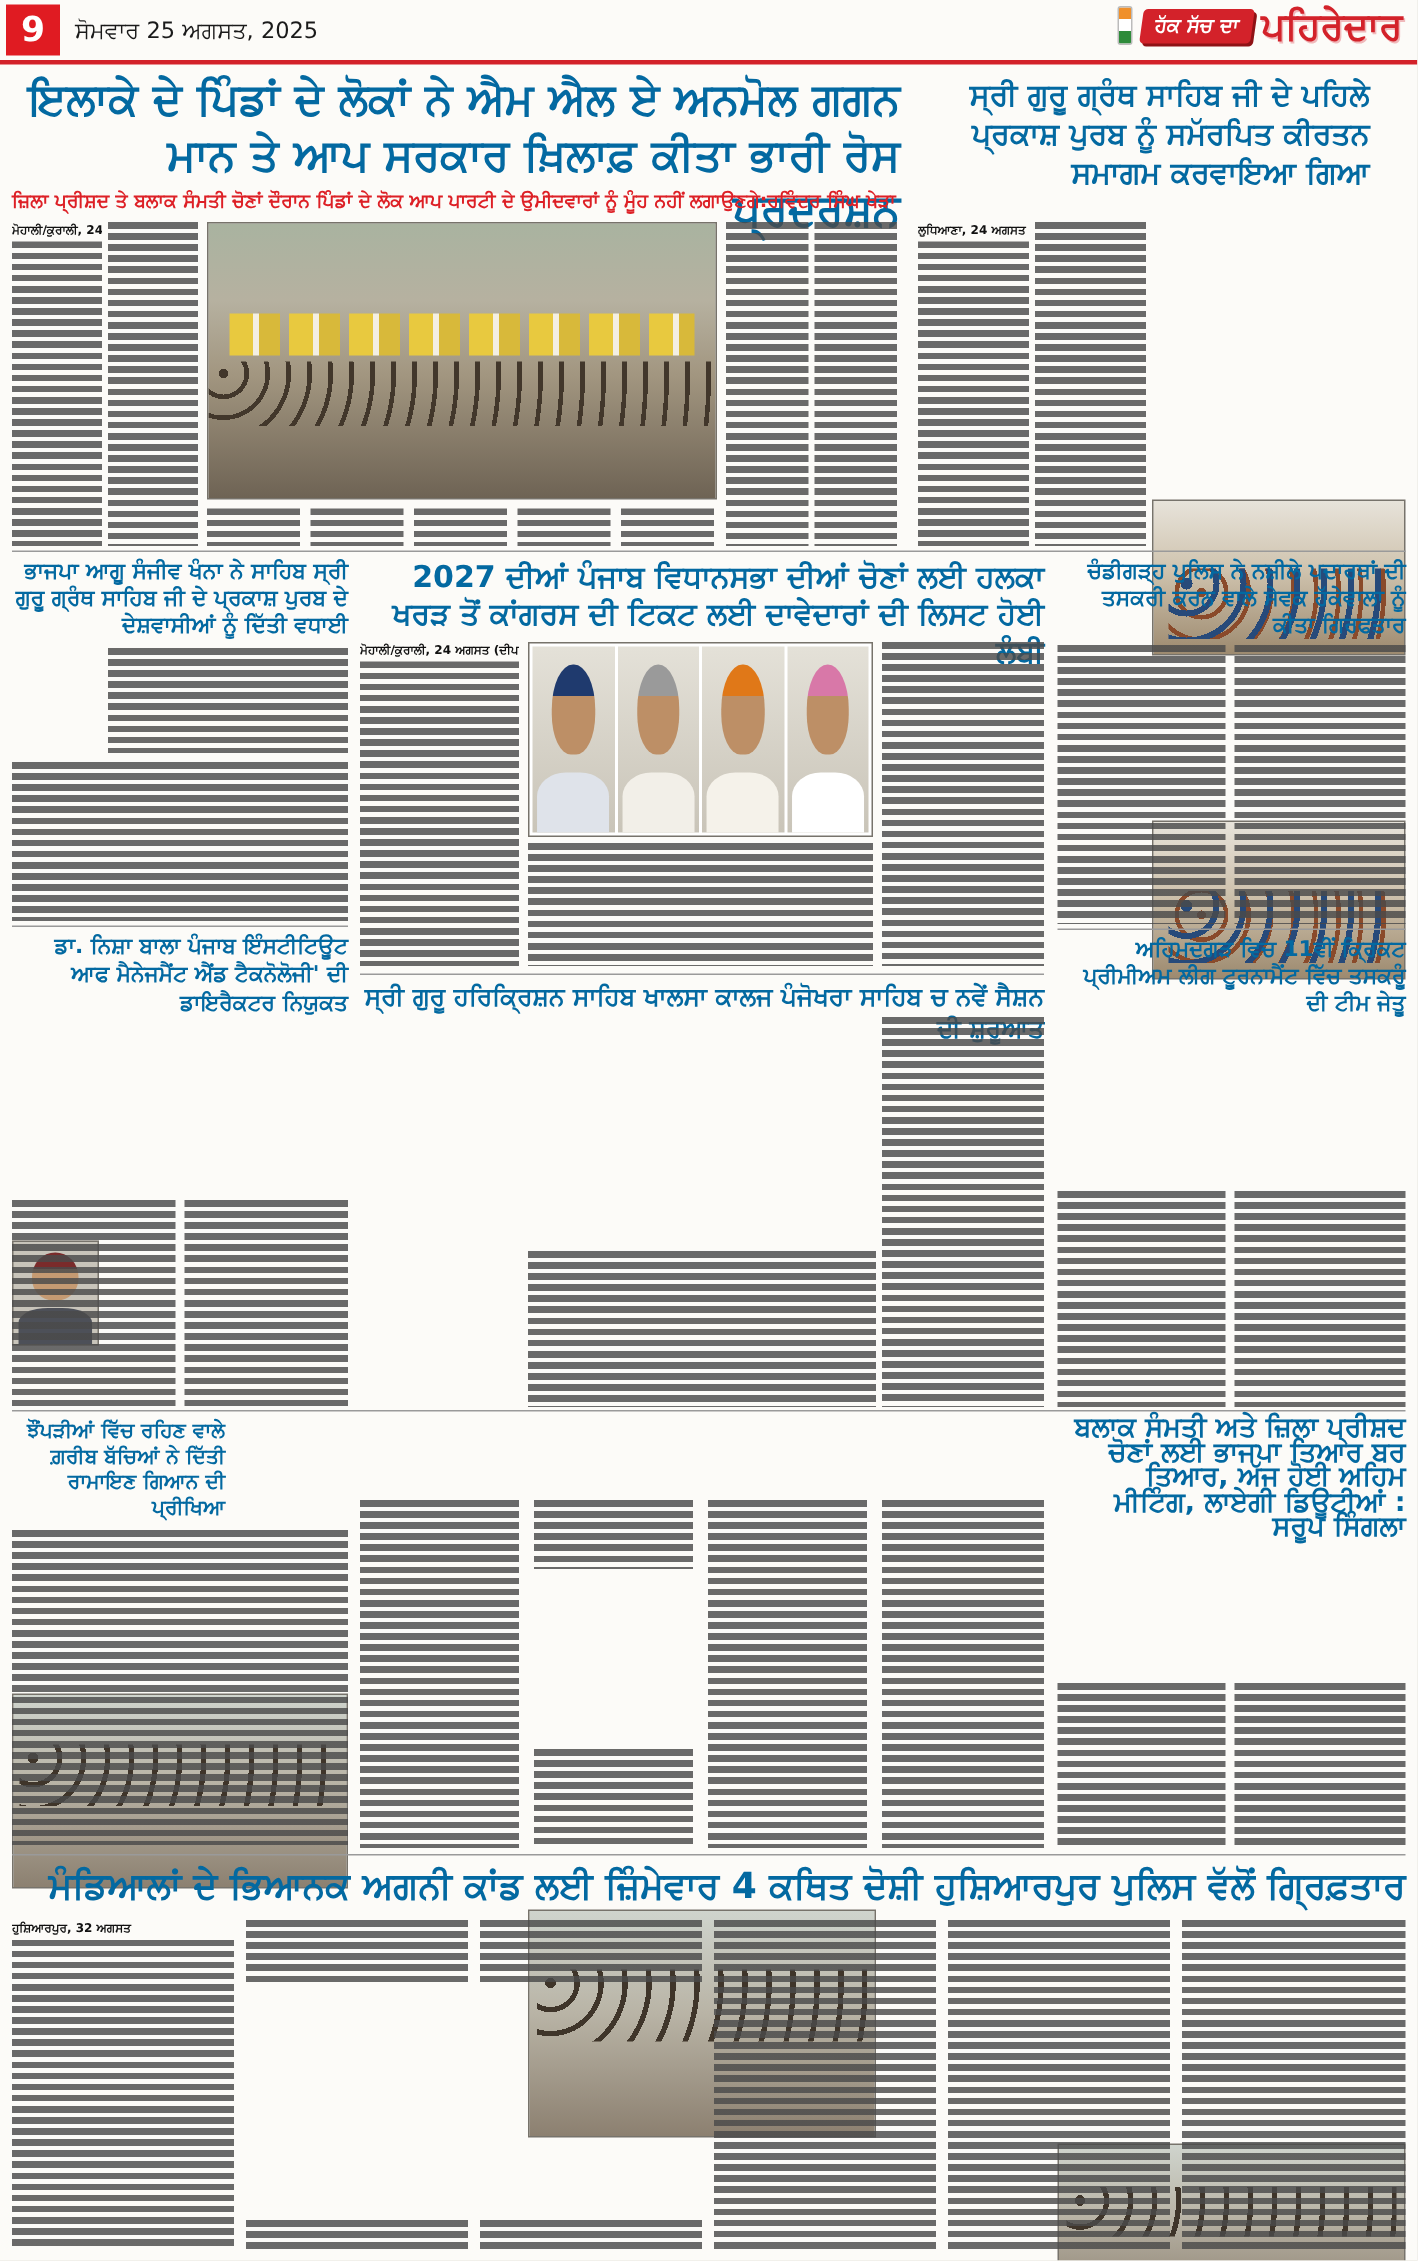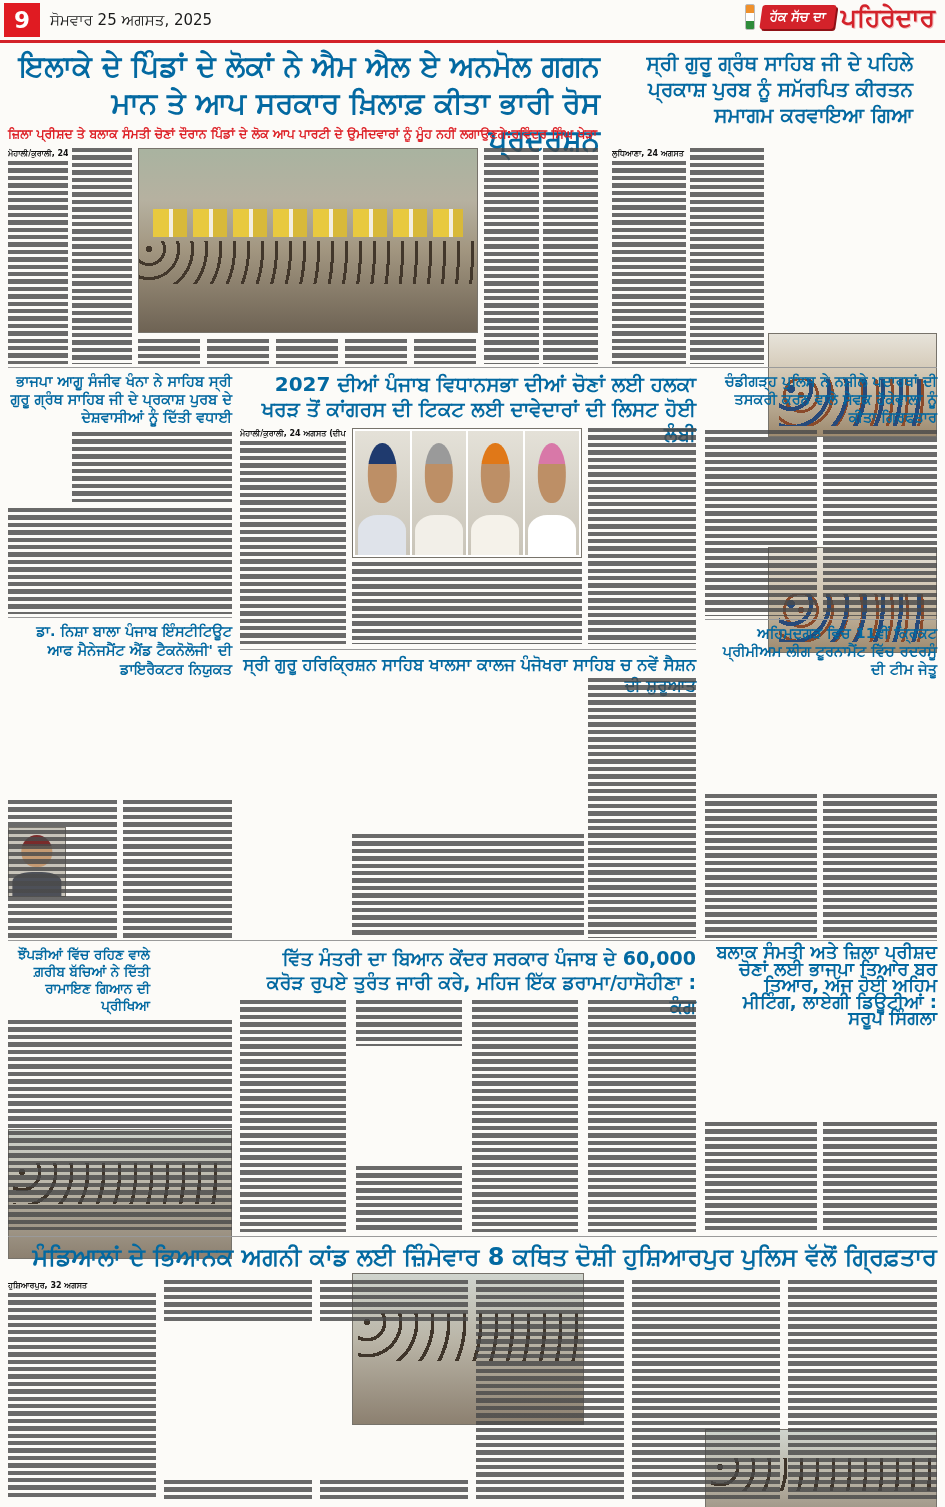--- a/index.html
+++ b/index.html
@@ -137,47 +137,46 @@
   <div class="abs photo ph-group" style="left:352px;top:678px;width:232px;height:152px"></div>
   <div class="abs greek" style="left:352px;top:834px;width:232px;height:104px"></div>
   <div class="abs greek" style="left:588px;top:678px;width:108px;height:260px"></div>
 
   <h3 class="abs hl" style="left:705px;top:372px;width:232px;font-size:14.5px;line-height:18px">ਚੰਡੀਗੜ੍ਹ ਪੁਲਿਸ ਨੇ ਨਸ਼ੀਲੇ ਪਦਾਰਥਾਂ ਦੀ ਤਸਕਰੀ ਕਰਨ ਵਾਲੇ ਸੇਵਕ ਹੱਕੇਵਾਲਾ ਨੂੰ ਕੀਤਾ ਗਿਰਫਤਾਰ</h3>
   <div class="abs greek" style="left:705px;top:430px;width:112px;height:186px"></div>
   <div class="abs greek" style="left:823px;top:430px;width:114px;height:186px"></div>
 
   <div class="rule" style="left:705px;top:619px;width:232px"></div>
 
-  <h3 class="abs hl" style="left:705px;top:624px;width:232px;font-size:14.5px;line-height:18px">ਅਹਿਮਦਗੜ ਵਿਚ 11ਵੀਂ ਕ੍ਰਿਕਟ ਪ੍ਰੀਮੀਅਮ ਲੀਗ ਟੂਰਨਾਮੈਂਟ ਵਿੱਚ ਰਦਰਸੂੰ ਦੀ ਟੀਮ ਜੇਤੂ</h3>
+  <h3 class="abs hl" style="left:705px;top:624px;width:232px;font-size:14.5px;line-height:18px">ਅਹਿਮਦਗੜ ਵਿਚ 11ਵੀਂ ਕ੍ਰਿਕਟ ਪ੍ਰੀਮੀਅਮ ਲੀਗ ਟੂਰਨਾਮੈਂਟ ਵਿੱਚ ਤਸਕਰੂੰ ਦੀ ਟੀਮ ਜੇਤੂ</h3>
   <div class="abs photo ph-group" style="left:705px;top:682px;width:232px;height:108px"></div>
   <div class="abs greek" style="left:705px;top:794px;width:112px;height:144px"></div>
   <div class="abs greek" style="left:823px;top:794px;width:114px;height:144px"></div>
 
   <div class="rule" style="left:8px;top:940px;width:929px"></div>
 
   <h3 class="abs hl" style="left:8px;top:946px;width:142px;font-size:13.5px;line-height:17px">ਝੌਂਪੜੀਆਂ ਵਿੱਚ ਰਹਿਣ ਵਾਲੇ ਗ਼ਰੀਬ ਬੱਚਿਆਂ ਨੇ ਦਿੱਤੀ ਰਾਮਾਇਣ ਗਿਆਨ ਦੀ ਪ੍ਰੀਖਿਆ</h3>
 
   <div class="abs greek" style="left:8px;top:1020px;width:224px;height:210px"></div>
 
-  <h2 class="abs hl" style="left:240px;top:946px;width:456px;font-size:19px;line-height:24px">ਵਿੱਤ ਮੰਤਰੀ ਦਾ ਬਿਆਨ ਕੇਂਦਰ ਸਰਕਾਰ ਪੰਜਾਬ ਦੇ 60,000 ਕਰੋੜ ਰੁਪਏ ਤੁਰੰਤ ਜਾਰੀ ਕਰੇ, ਮਹਿਜ ਇੱਕ ਡਰਾਮਾ/ਹਾਸੋਹੀਣਾ : ਕੰਗ</h2>
   <div class="abs greek" style="left:240px;top:1000px;width:106px;height:232px"></div>
   <div class="abs greek" style="left:356px;top:1000px;width:106px;height:46px"></div>
 
   <div class="abs greek" style="left:356px;top:1166px;width:106px;height:66px"></div>
   <div class="abs greek" style="left:472px;top:1000px;width:106px;height:232px"></div>
   <div class="abs greek" style="left:588px;top:1000px;width:108px;height:232px"></div>
 
   <h3 class="abs hl" style="left:705px;top:944px;width:232px;font-size:18px;line-height:16.5px">ਬਲਾਕ ਸੰਮਤੀ ਅਤੇ ਜ਼ਿਲਾ ਪ੍ਰੀਸ਼ਦ ਚੋਣਾਂ ਲਈ ਭਾਜਪਾ ਤਿਆਰ ਬਰ ਤਿਆਰ, ਅੱਜ ਹੋਈ ਅਹਿਮ ਮੀਟਿੰਗ, ਲਾਏਗੀ ਡਿਊਟੀਆਂ : ਸਰੂਪ ਸਿੰਗਲਾ</h3>
 
   <div class="abs greek" style="left:705px;top:1122px;width:112px;height:110px"></div>
   <div class="abs greek" style="left:823px;top:1122px;width:114px;height:110px"></div>
 
   <div class="rule" style="left:8px;top:1236px;width:929px"></div>
 
-  <h1 class="abs hl" style="left:8px;top:1242px;width:929px;font-size:24px;line-height:31px">ਮੰਡਿਆਲਾਂ ਦੇ ਭਿਆਨਕ ਅਗਨੀ ਕਾਂਡ ਲਈ ਜ਼ਿੰਮੇਵਾਰ 8 ਕਥਿਤ ਦੋਸ਼ੀ ਹੁਸ਼ਿਆਰਪੁਰ ਪੁਲਿਸ ਵੱਲੋਂ ਗ੍ਰਿਫ਼ਤਾਰ</h1>
+  <h1 class="abs hl" style="left:8px;top:1242px;width:929px;font-size:24px;line-height:31px">ਮੰਡਿਆਲਾਂ ਦੇ ਭਿਆਨਕ ਅਗਨੀ ਕਾਂਡ ਲਈ ਜ਼ਿੰਮੇਵਾਰ 4 ਕਥਿਤ ਦੋਸ਼ੀ ਹੁਸ਼ਿਆਰਪੁਰ ਪੁਲਿਸ ਵੱਲੋਂ ਗ੍ਰਿਫ਼ਤਾਰ</h1>
 
   <div class="abs col" style="left:8px;top:1280px;width:148px;height:220px">
     <div class="dl">ਹੁਸ਼ਿਆਰਪੁਰ, 32 ਅਗਸਤ</div>
     <div class="greek fill"></div>
   </div>
   <div class="abs greek" style="left:164px;top:1280px;width:148px;height:44px"></div>
   <div class="abs greek" style="left:320px;top:1280px;width:148px;height:44px"></div>
 
   <div class="abs greek" style="left:164px;top:1480px;width:148px;height:20px"></div>
   <div class="abs greek" style="left:320px;top:1480px;width:148px;height:20px"></div>

